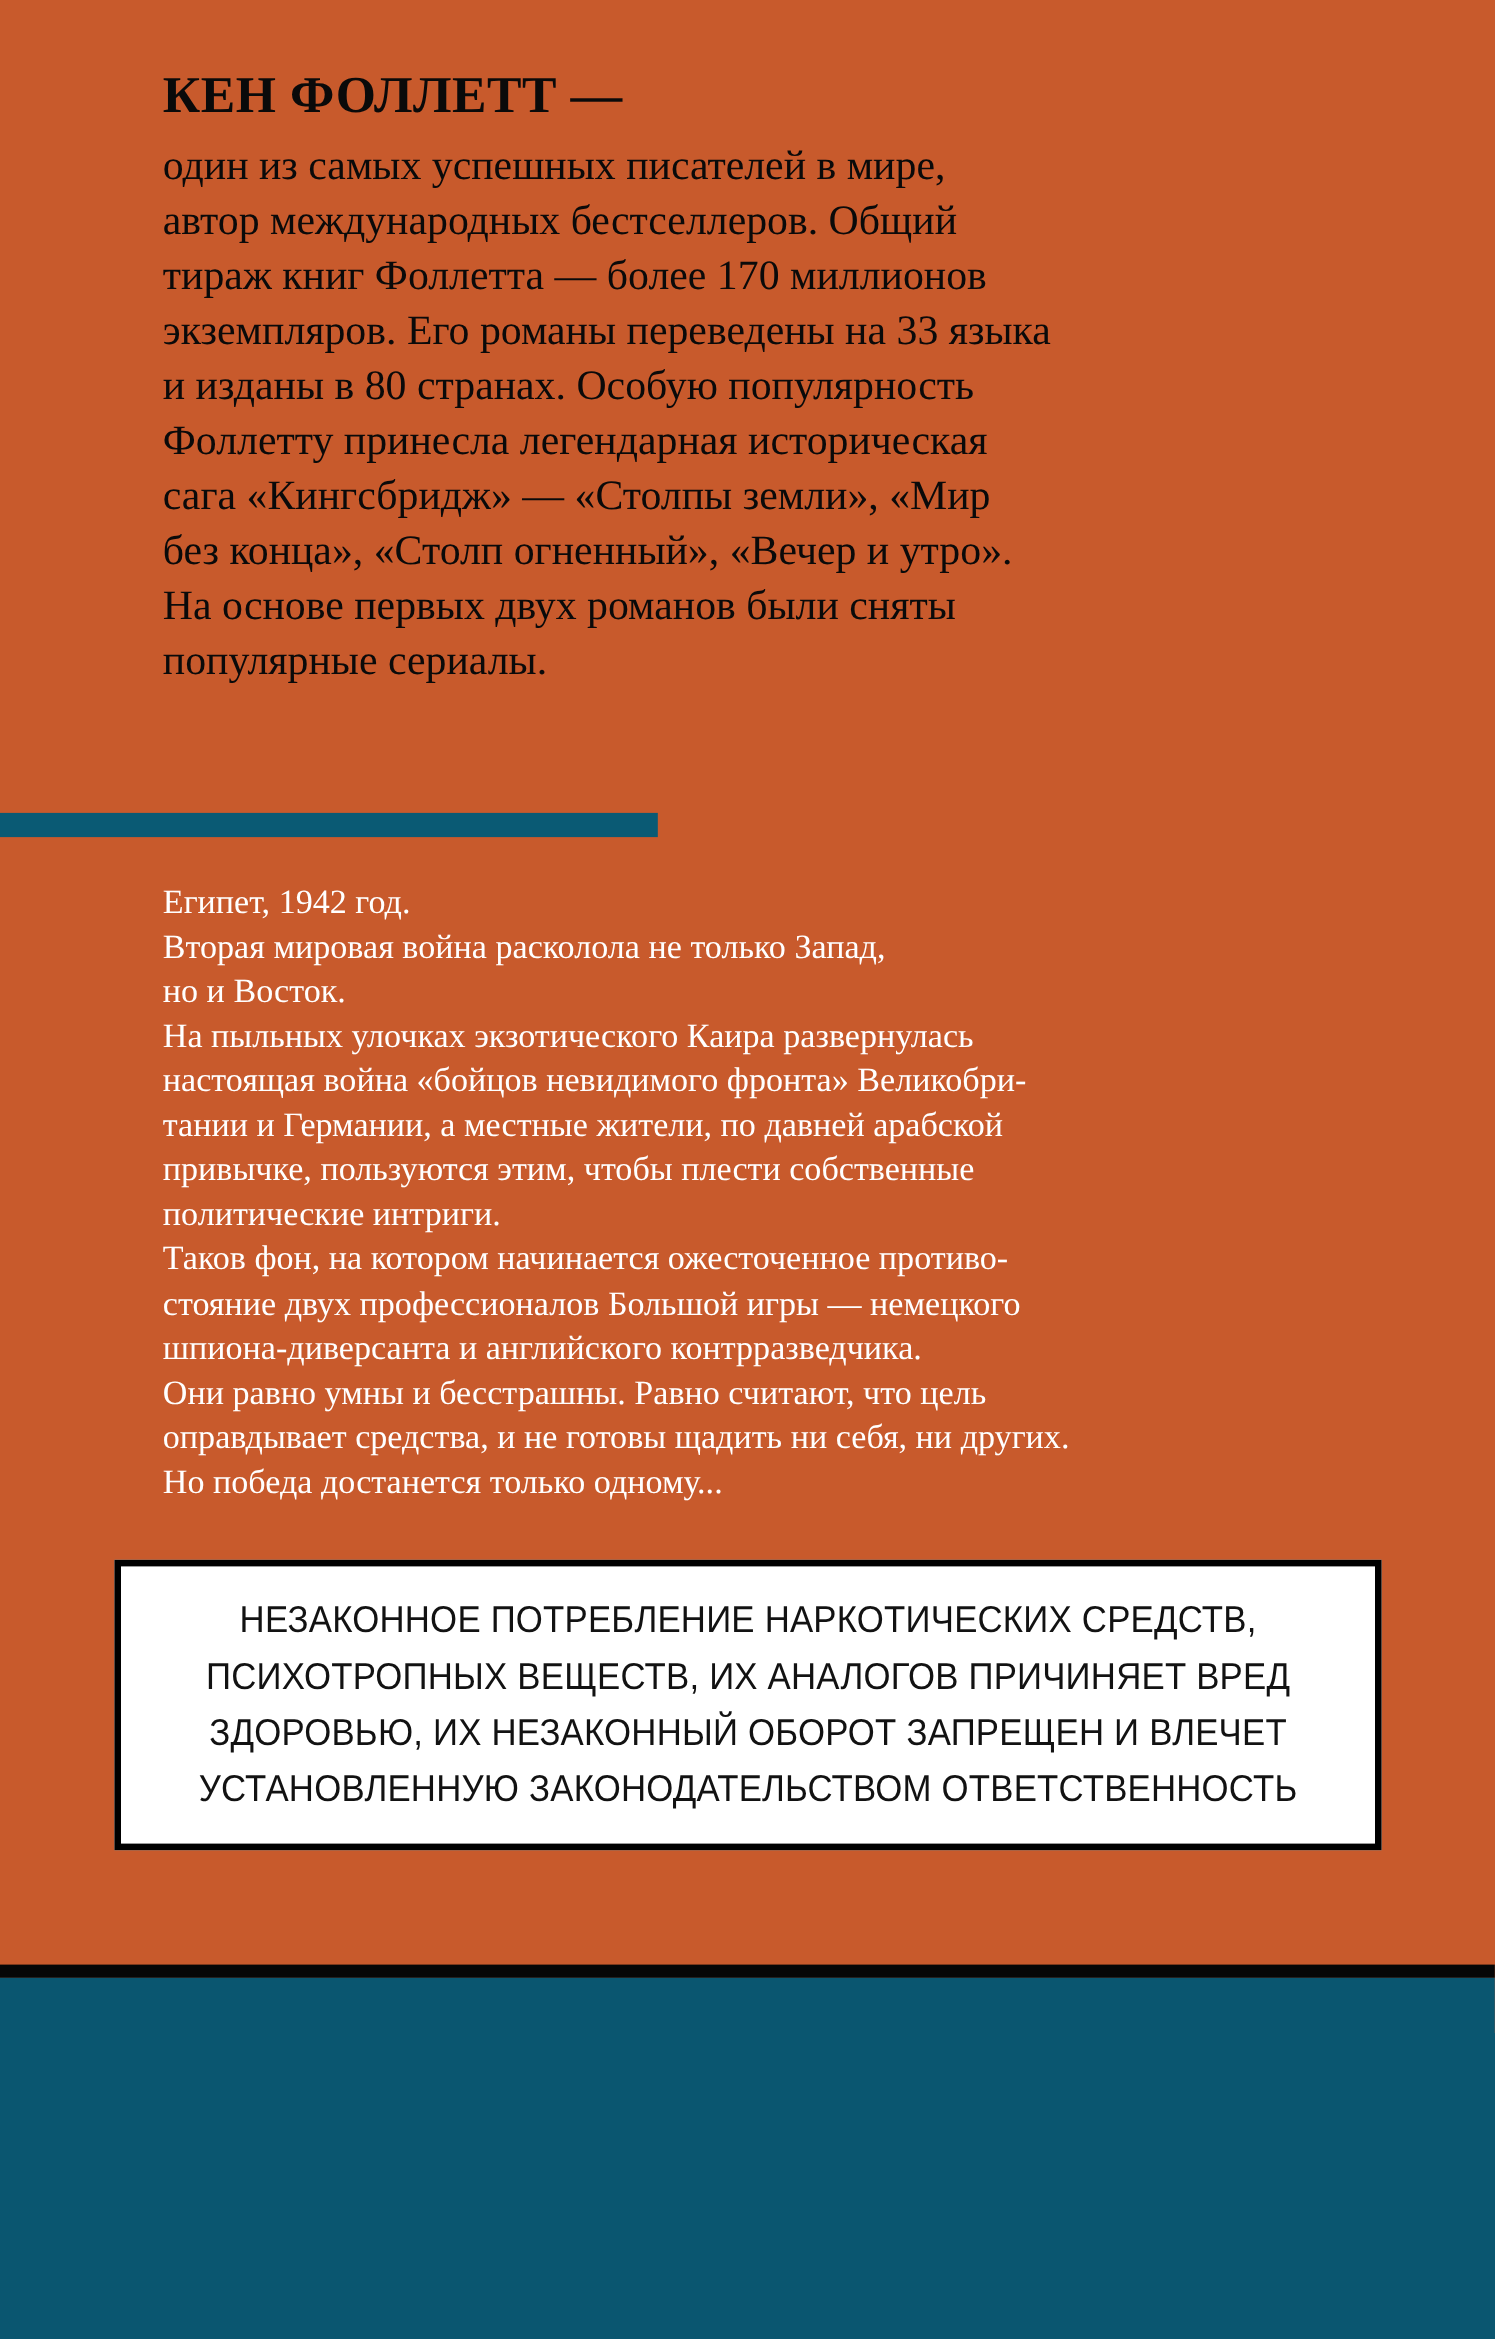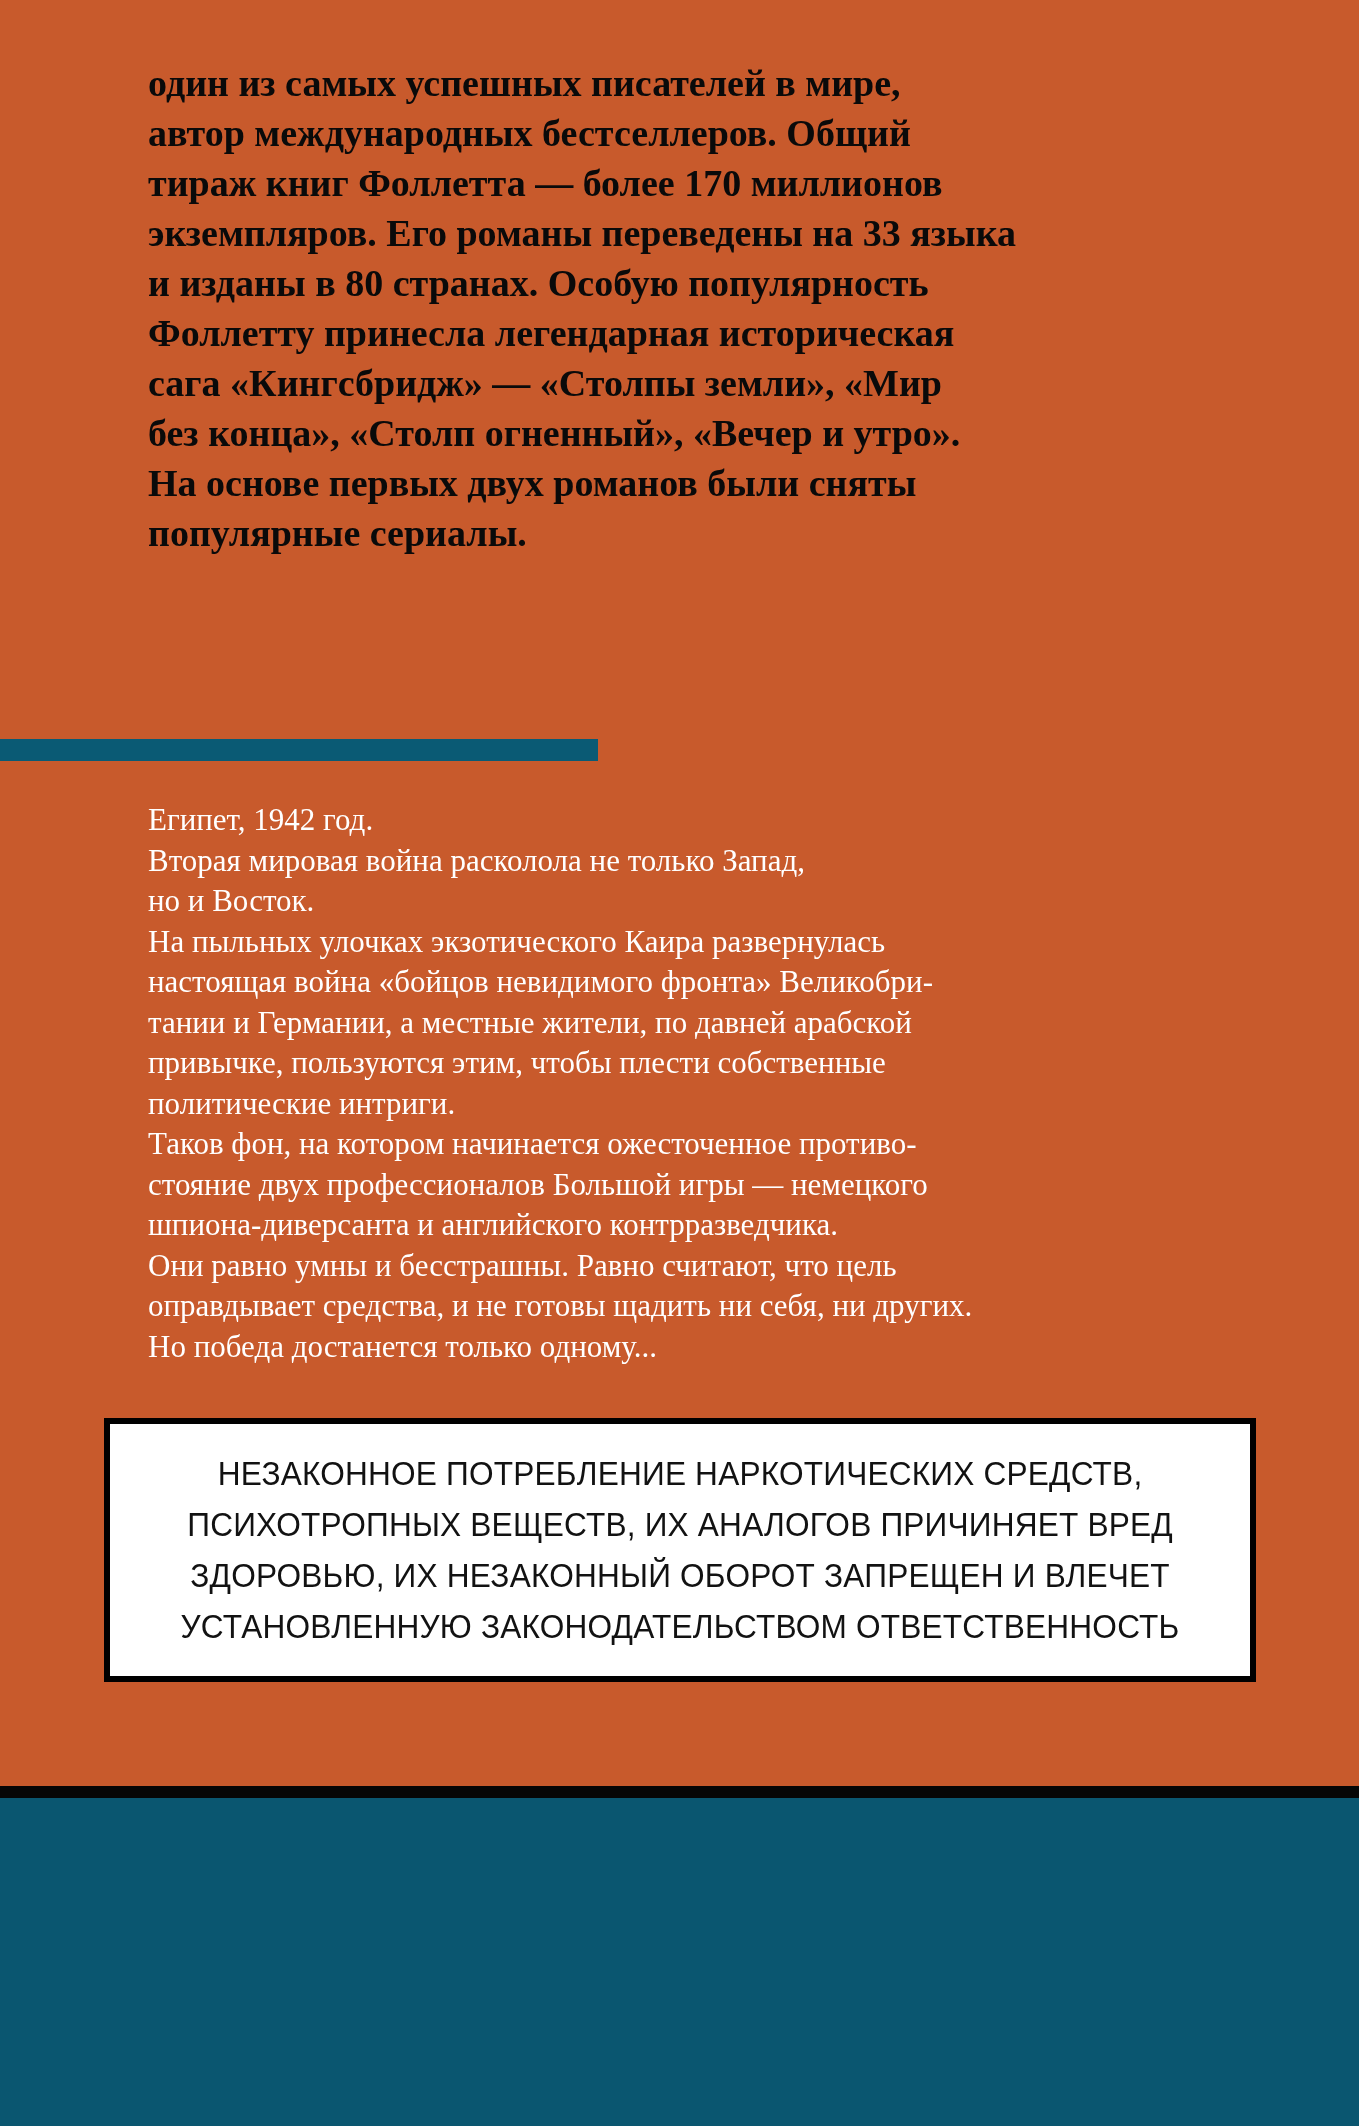--- a/index.html
+++ b/index.html
@@ -21,21 +21,20 @@
     font-size:47px;line-height:58px;
     font-weight:700;color:#0a0a0a;
     letter-spacing:.5px;
     margin:0 0 10px 0;
   }
   .author-bio{
     font-family:"Liberation Serif", serif;
     font-size:38px;line-height:50px;
     color:#0a0a0a;margin:0;
     white-space:pre-line;
-    font-weight:bold;
   }
 
   .teal-rule{position:absolute;left:0;top:739px;width:598px;height:22px;background:#0a5a74;}
 
   .synopsis{
     position:absolute;left:148px;top:800px;width:1090px;
     font-family:"Liberation Serif", serif;
     font-size:31px;line-height:40.5px;
     color:#ffffff;white-space:pre-line;
   }
@@ -61,20 +60,21 @@
   .teal-area{position:absolute;left:0;top:1798px;width:1359px;height:328px;background:#0a5670;}
 </style>
 </head>
 <body>
 
 <div class="page">
 
   <div class="orange-area"></div>
 
   <div class="author-block">
+    <div class="author-name">КЕН ФОЛЛЕТТ —</div>
     <div class="author-bio">один из самых успешных писателей в мире,
 автор международных бестселлеров. Общий
 тираж книг Фоллетта — более 170 миллионов
 экземпляров. Его романы переведены на 33 языка
 и изданы в 80 странах. Особую популярность
 Фоллетту принесла легендарная историческая
 сага «Кингсбридж» — «Столпы земли», «Мир
 без конца», «Столп огненный», «Вечер и утро».
 На основе первых двух романов были сняты
 популярные сериалы.</div>

